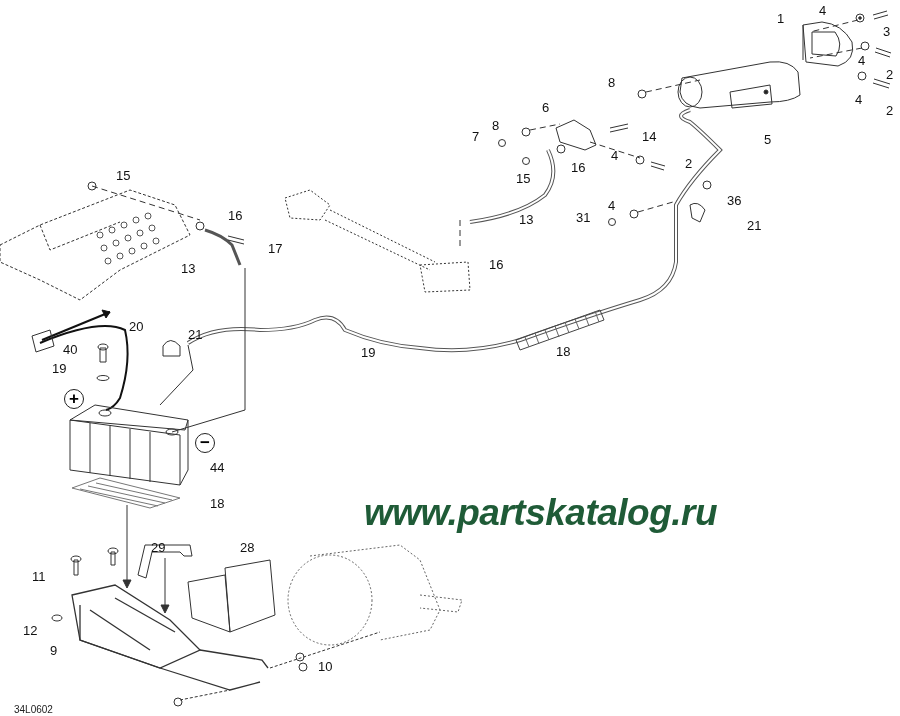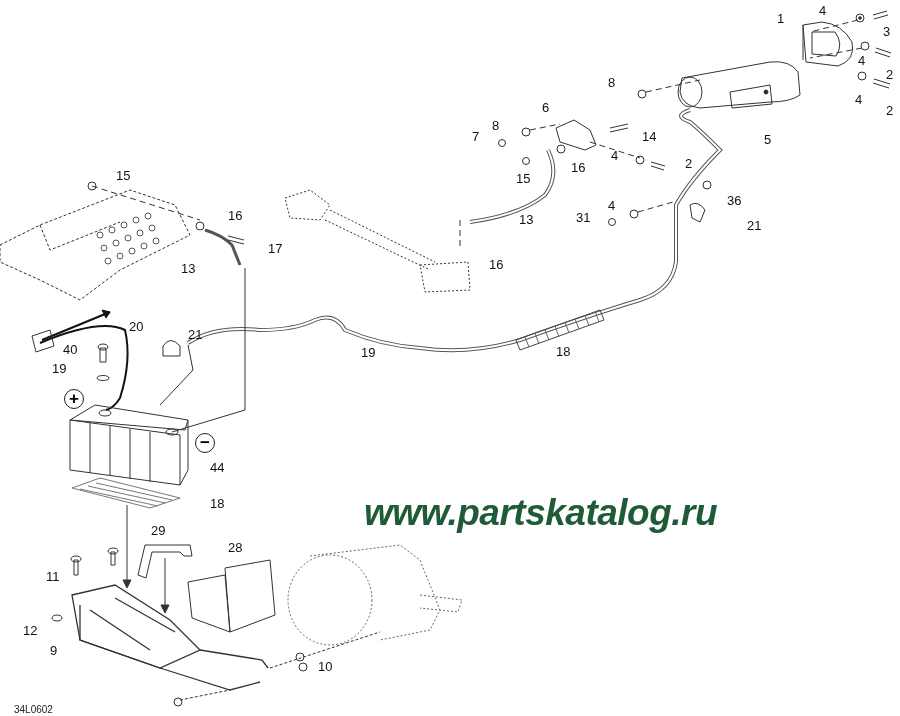--- a/index.html
+++ b/index.html
@@ -224,22 +224,22 @@
   <span class="lbl" style="left:181px;top:262px">13</span>
   <span class="lbl" style="left:489px;top:258px">16</span>
   <span class="lbl" style="left:129px;top:320px">20</span>
   <span class="lbl" style="left:188px;top:328px">21</span>
   <span class="lbl" style="left:63px;top:343px">40</span>
   <span class="lbl" style="left:52px;top:362px">19</span>
   <span class="lbl" style="left:361px;top:346px">19</span>
   <span class="lbl" style="left:556px;top:345px">18</span>
   <span class="lbl" style="left:210px;top:461px">44</span>
   <span class="lbl" style="left:210px;top:497px">18</span>
-  <span class="lbl" style="left:151px;top:524px">29</span>
-  <span class="lbl" style="left:228px;top:541px">28</span>
-  <span class="lbl" style="left:46px;top:570px">11</span>
+  <span class="lbl" style="left:151px;top:541px">29</span>
+  <span class="lbl" style="left:240px;top:541px">28</span>
+  <span class="lbl" style="left:32px;top:570px">11</span>
   <span class="lbl" style="left:23px;top:624px">12</span>
   <span class="lbl" style="left:50px;top:644px">9</span>
   <span class="lbl" style="left:318px;top:660px">10</span>
 
   <div class="wm">www.partskatalog.ru</div>
   <div class="code">34L0602</div>
 </div>
 
 </body></html>

